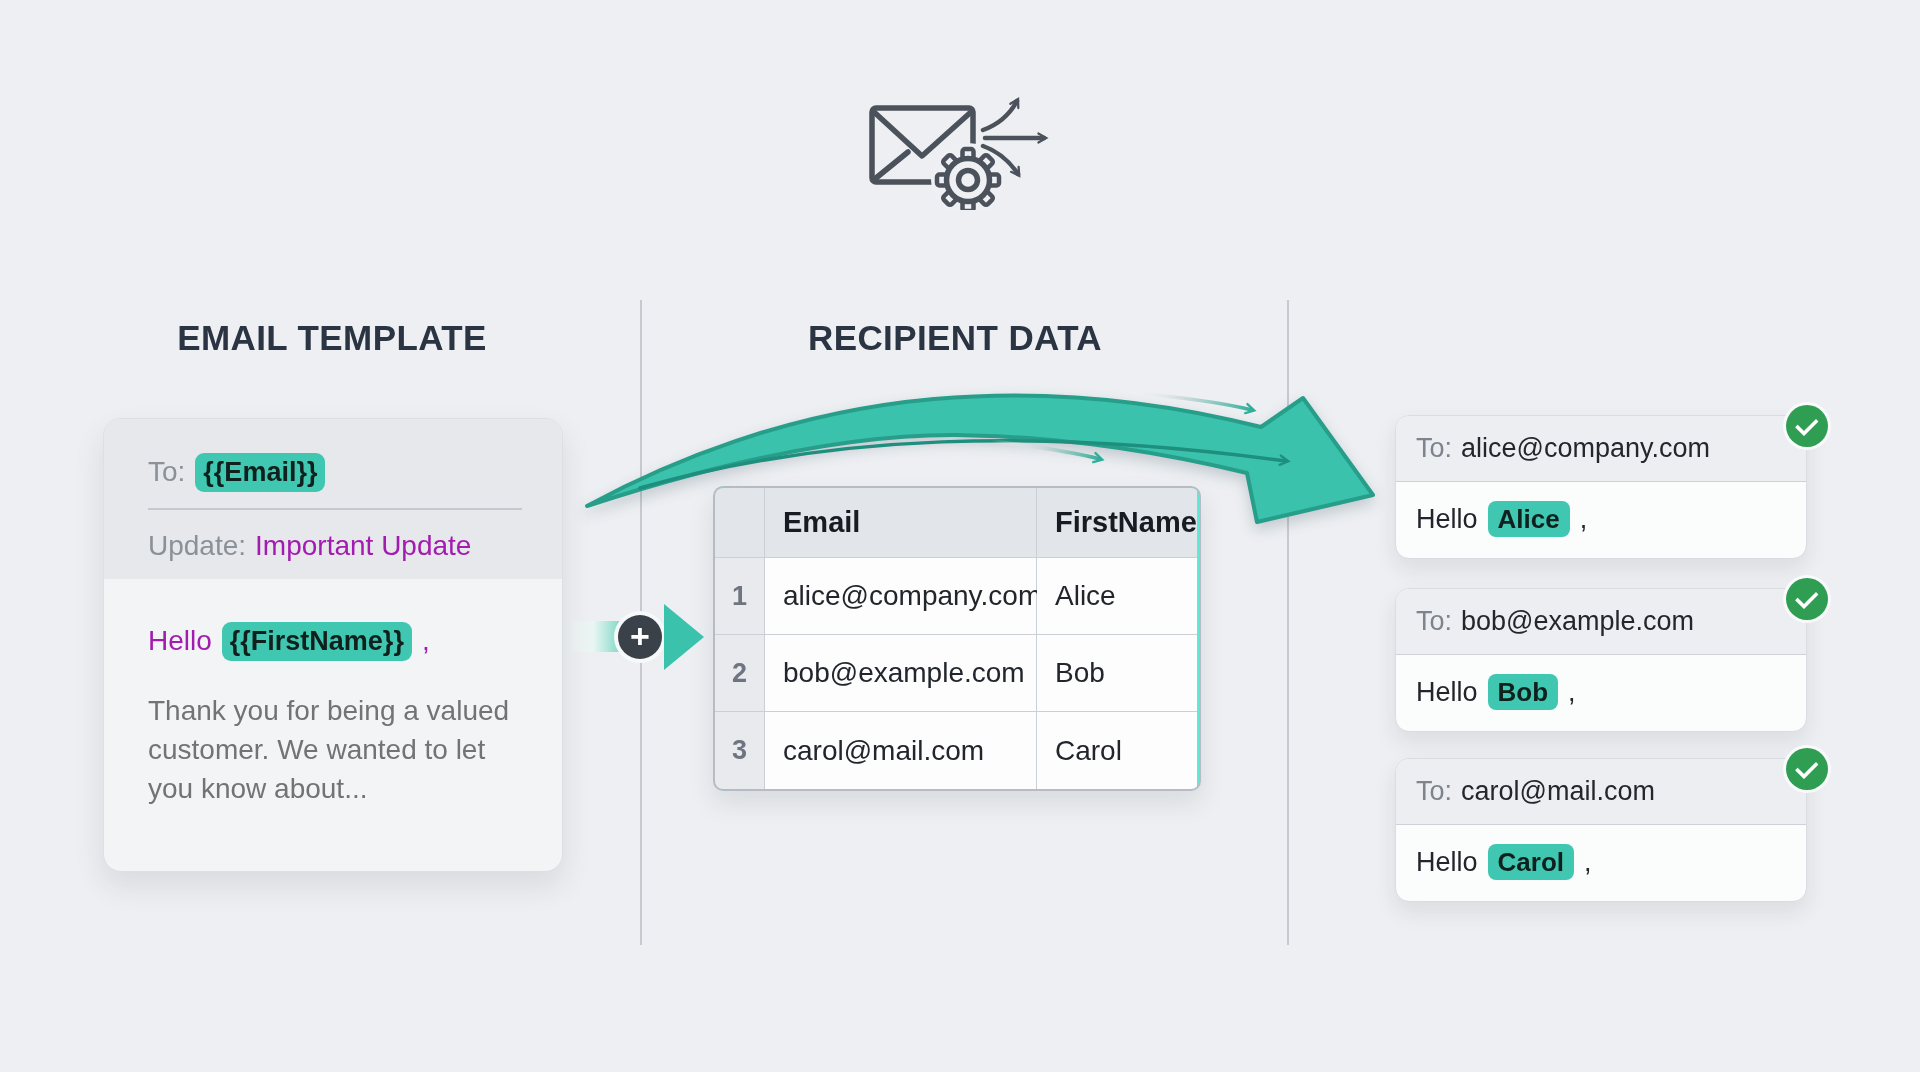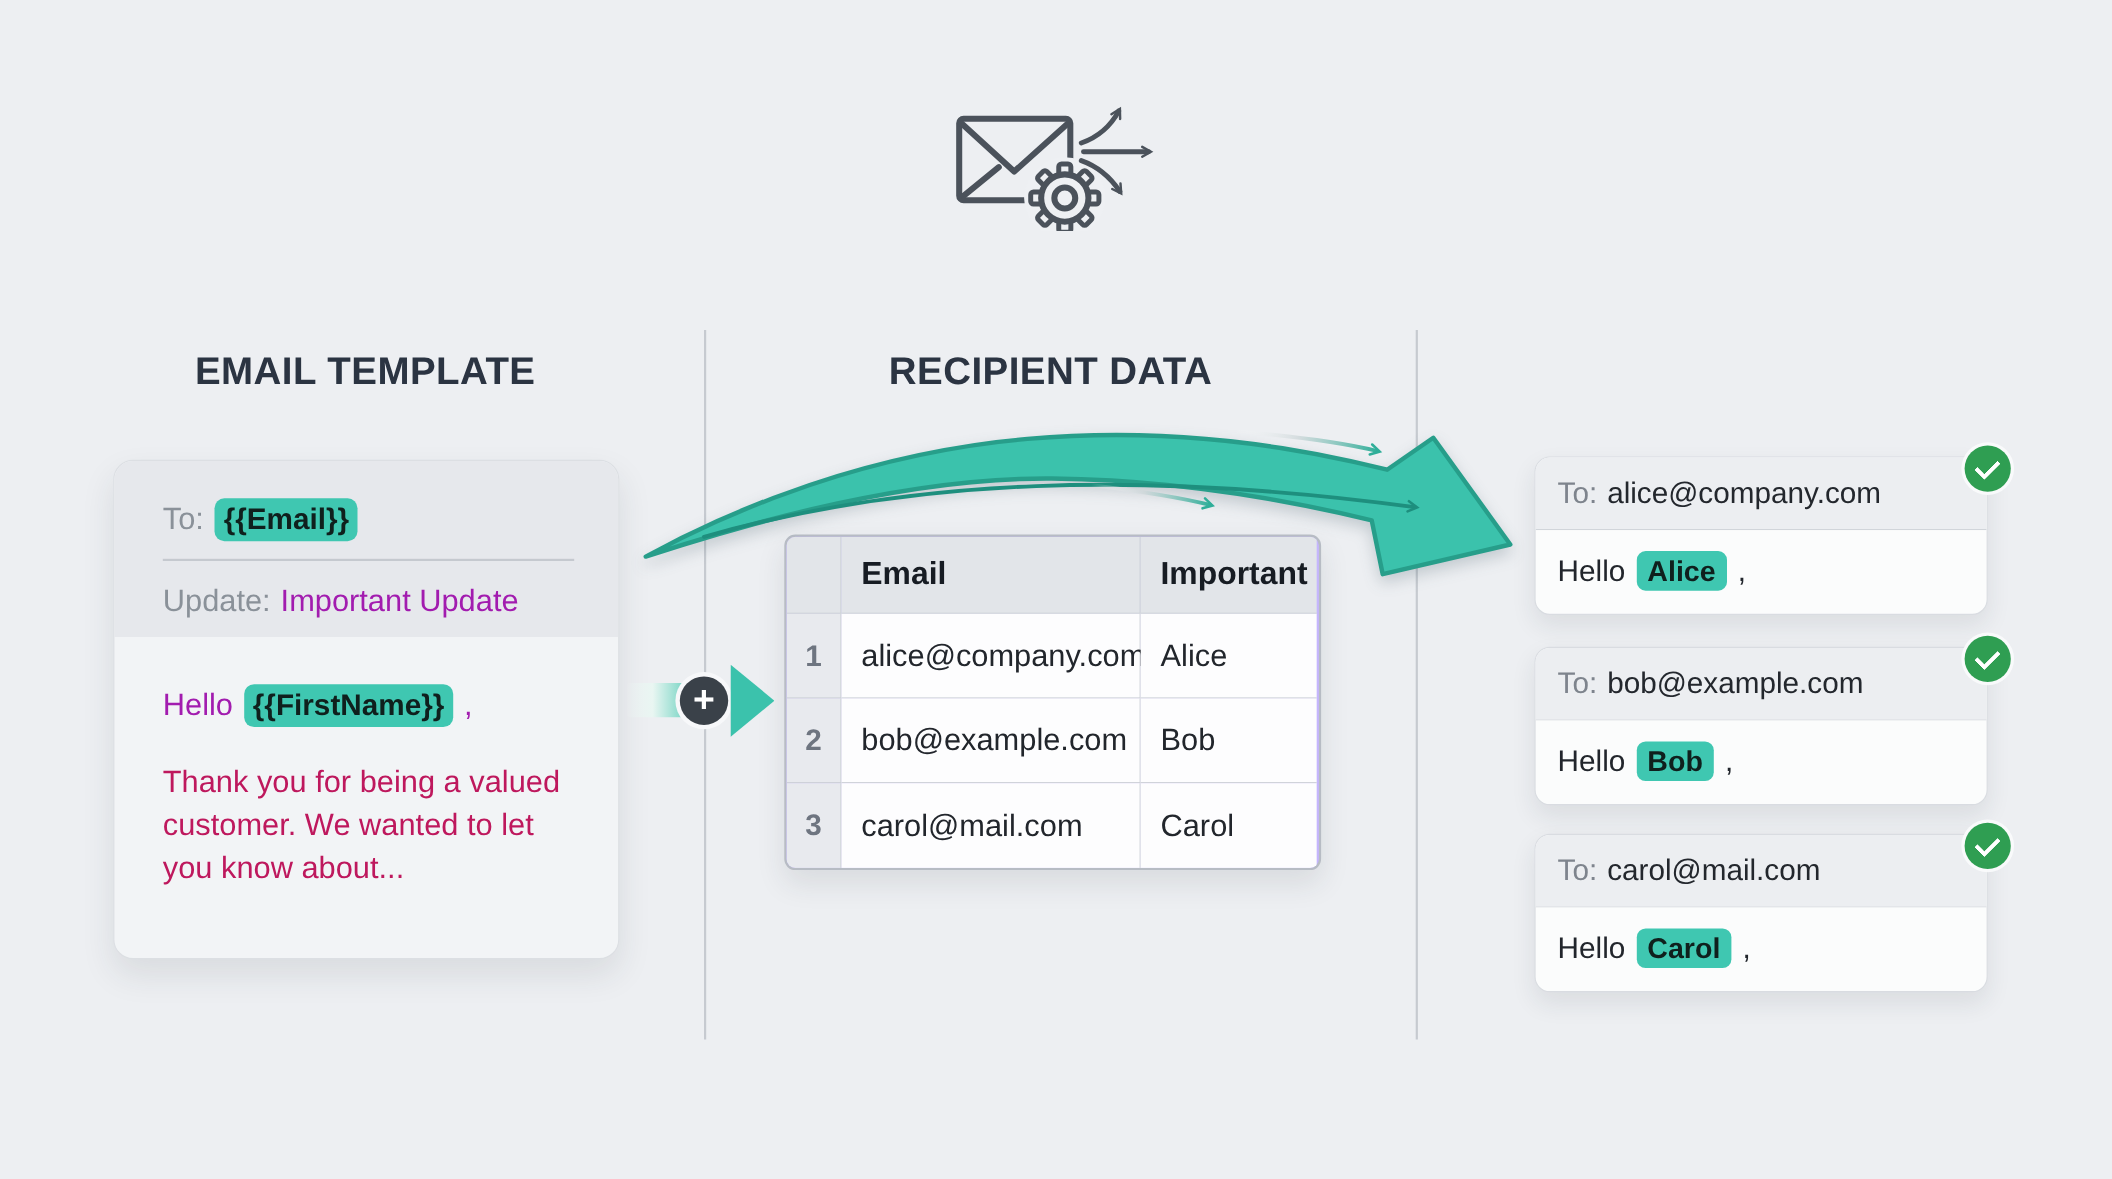--- a/index.html
+++ b/index.html
@@ -48,21 +48,21 @@
   }
   .tpl-row{position:absolute;left:44px;display:flex;align-items:center;gap:10px;}
   .tpl-row-to{top:29px;height:48px;}
   .tpl-header-divider{position:absolute;left:44px;right:40px;top:89px;height:2px;background:#c5c9cf;}
   .tpl-row-subject{top:103px;height:48px;gap:9px;}
   .muted-label{font-size:28px;color:#8a9199;}
   .dark-text{font-size:28px;color:#a21caf;}
   .tpl-greeting{top:196px;height:52px;}
   .tpl-paragraph{
     position:absolute;left:44px;top:272px;
-    font-size:28px;line-height:39px;color:#be185d;
+    font-size:28px;line-height:39px;color:#737373;
   }
 
   
   .merge-step{position:absolute;z-index:7;}
   .merge-bar{
     left:570px;top:621px;width:52px;height:31px;border-radius:3px;
     background:linear-gradient(90deg, rgba(246,248,249,0.05) 0%, #e9f6f2 45%, #7cd6c6 100%);
   }
   .merge-circle{
     left:618px;top:615px;width:44px;height:44px;border-radius:50%;
@@ -72,21 +72,21 @@
   }
   .merge-triangle{
     left:664px;top:604px;width:40px;height:66px;
     background:#3bc2ac;clip-path:polygon(0 0, 100% 50%, 0 100%);
     filter:drop-shadow(0 2px 1px rgba(32,138,120,.45));
   }
 
   
   .data-table{
     position:absolute;left:713px;top:486px;width:484px;z-index:3;
-    border:2px solid #b7bcc4;border-radius:10px;overflow:hidden;background:#c4b5fd;
+    border:2px solid #b7bcc4;border-radius:10px;overflow:hidden;background:#5eead4;
     box-shadow:0 12px 26px rgba(35,45,60,.10);
     display:grid;grid-template-columns:50px 272px 160px;grid-template-rows:70px 77px 77px 77px;
   }
   .cell{display:flex;align-items:center;box-sizing:border-box;
         border-right:1.5px solid #cbcfd6;border-bottom:1.5px solid #cbcfd6;}
   .cell.last-col{border-right:none;}
   .cell.last-row{border-bottom:none;}
   .cell.corner{background:#e2e5e9;}
   .cell.th{background:#e2e5e9;font-size:29px;font-weight:bold;color:#171c23;padding-left:18px;}
   .cell.num{background:#e8eaee;justify-content:center;font-size:27px;font-weight:bold;color:#6e7580;}
@@ -196,21 +196,21 @@
 
   <div class="merge-step merge-bar" style="position:absolute;"></div>
   <div class="merge-step merge-circle" style="position:absolute;">
     <span>+</span>
   </div>
   <div class="merge-step merge-triangle" style="position:absolute;"></div>
 
   <div class="data-table">
     <div class="cell corner"></div>
     <div class="cell th">Email</div>
-    <div class="cell th last-col">Important</div>
+    <div class="cell th last-col">FirstName</div>
 
     <div class="cell num">1</div>
     <div class="cell td">alice@company.com</div>
     <div class="cell td last-col">Alice</div>
 
     <div class="cell num">2</div>
     <div class="cell td">bob@example.com</div>
     <div class="cell td last-col">Bob</div>
 
     <div class="cell num last-row">3</div>

